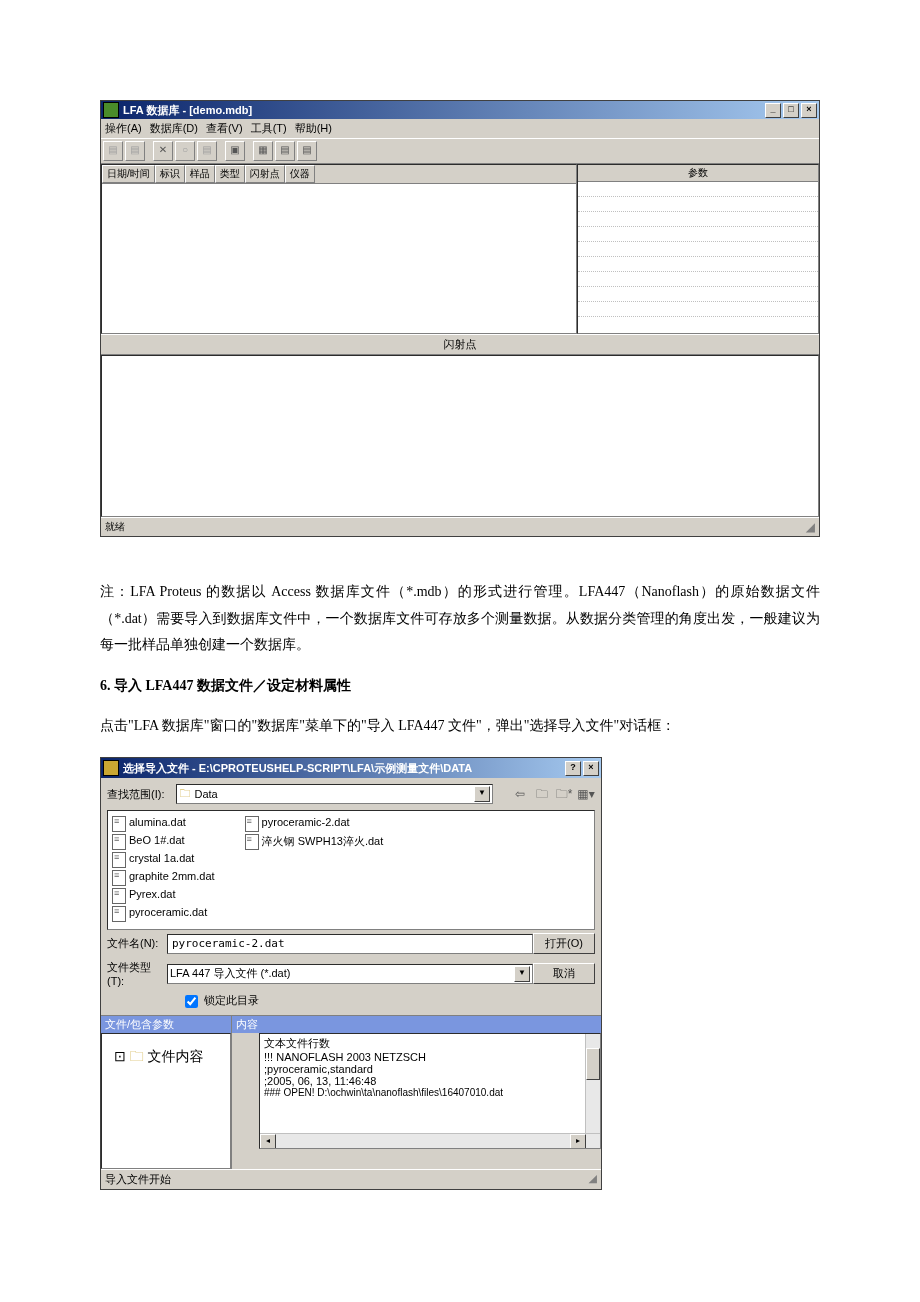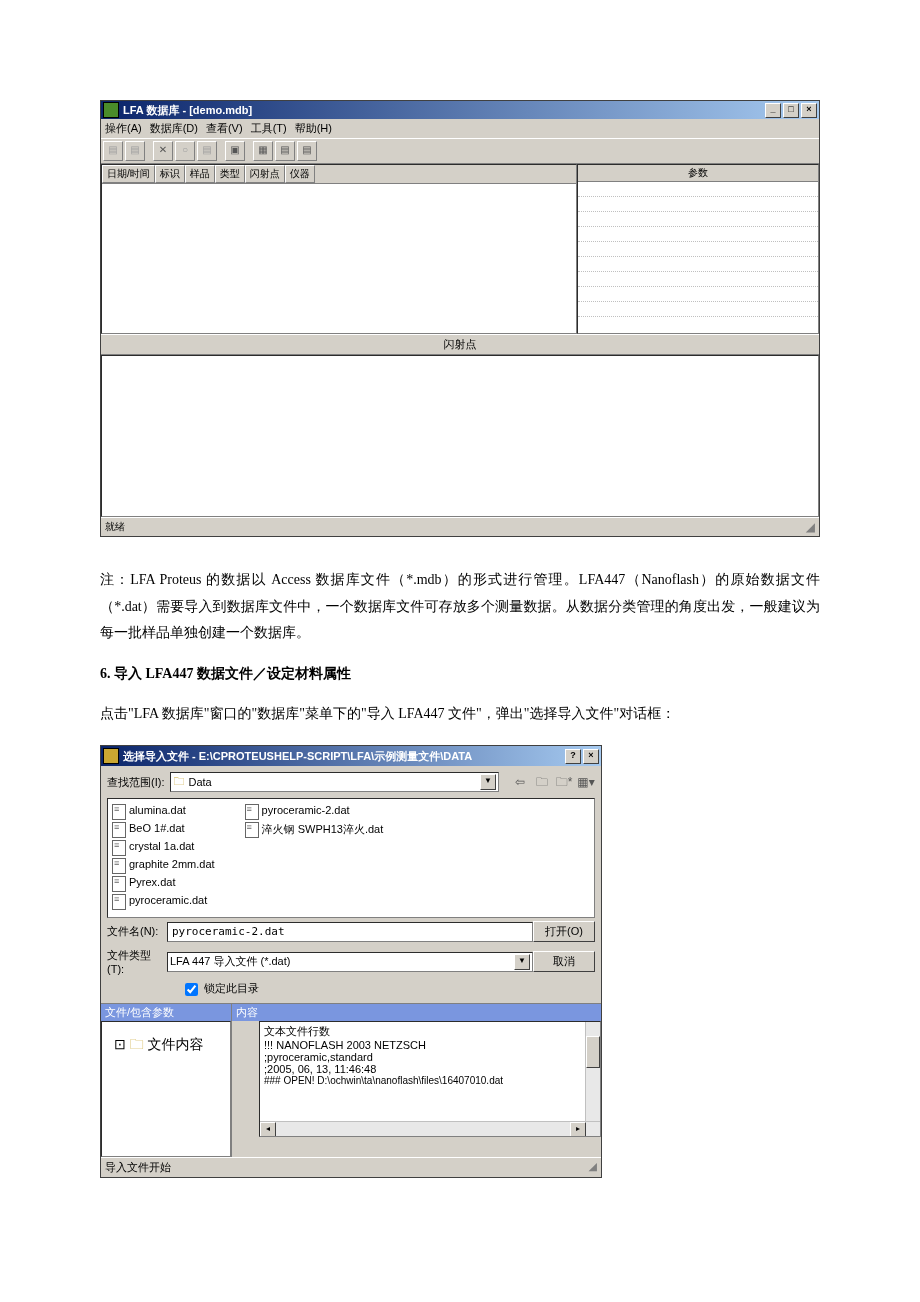--- a/index.html
+++ b/index.html
@@ -12,21 +12,21 @@
     width: 920px;
   }
   .page {
     padding: 100px 100px 60px 100px;
   }
   .win {
     border: 1px solid #404040;
     background: #0f172a;
     font-family: "Tahoma", "SimSun", sans-serif;
     font-size: 11px;
-    margin-bottom: 30px;
+    margin-bottom: 42px;
   }
   .titlebar {
     background: linear-gradient(to right, #0a246a, #a6caf0);
     color: #fff;
     display: flex;
     align-items: center;
     height: 18px;
     padding: 0 2px;
     font-weight: bold;
   }
@@ -165,21 +165,21 @@
     background: #d4d0c8;
     font-family: "Tahoma","SimSun",sans-serif;
     font-size: 11px;
     width: 500px;
   }
   .dlg .titlebar { height: 20px; }
   .lookin {
     display: flex;
     align-items: center;
     padding: 6px;
-    gap: 6px;
+    gap: 12px;
   }
   .combo {
     background: #fff;
     border: 1px inset #808080;
     height: 18px;
     display: flex;
     align-items: center;
     padding: 0 2px;
     flex: 1;
   }

